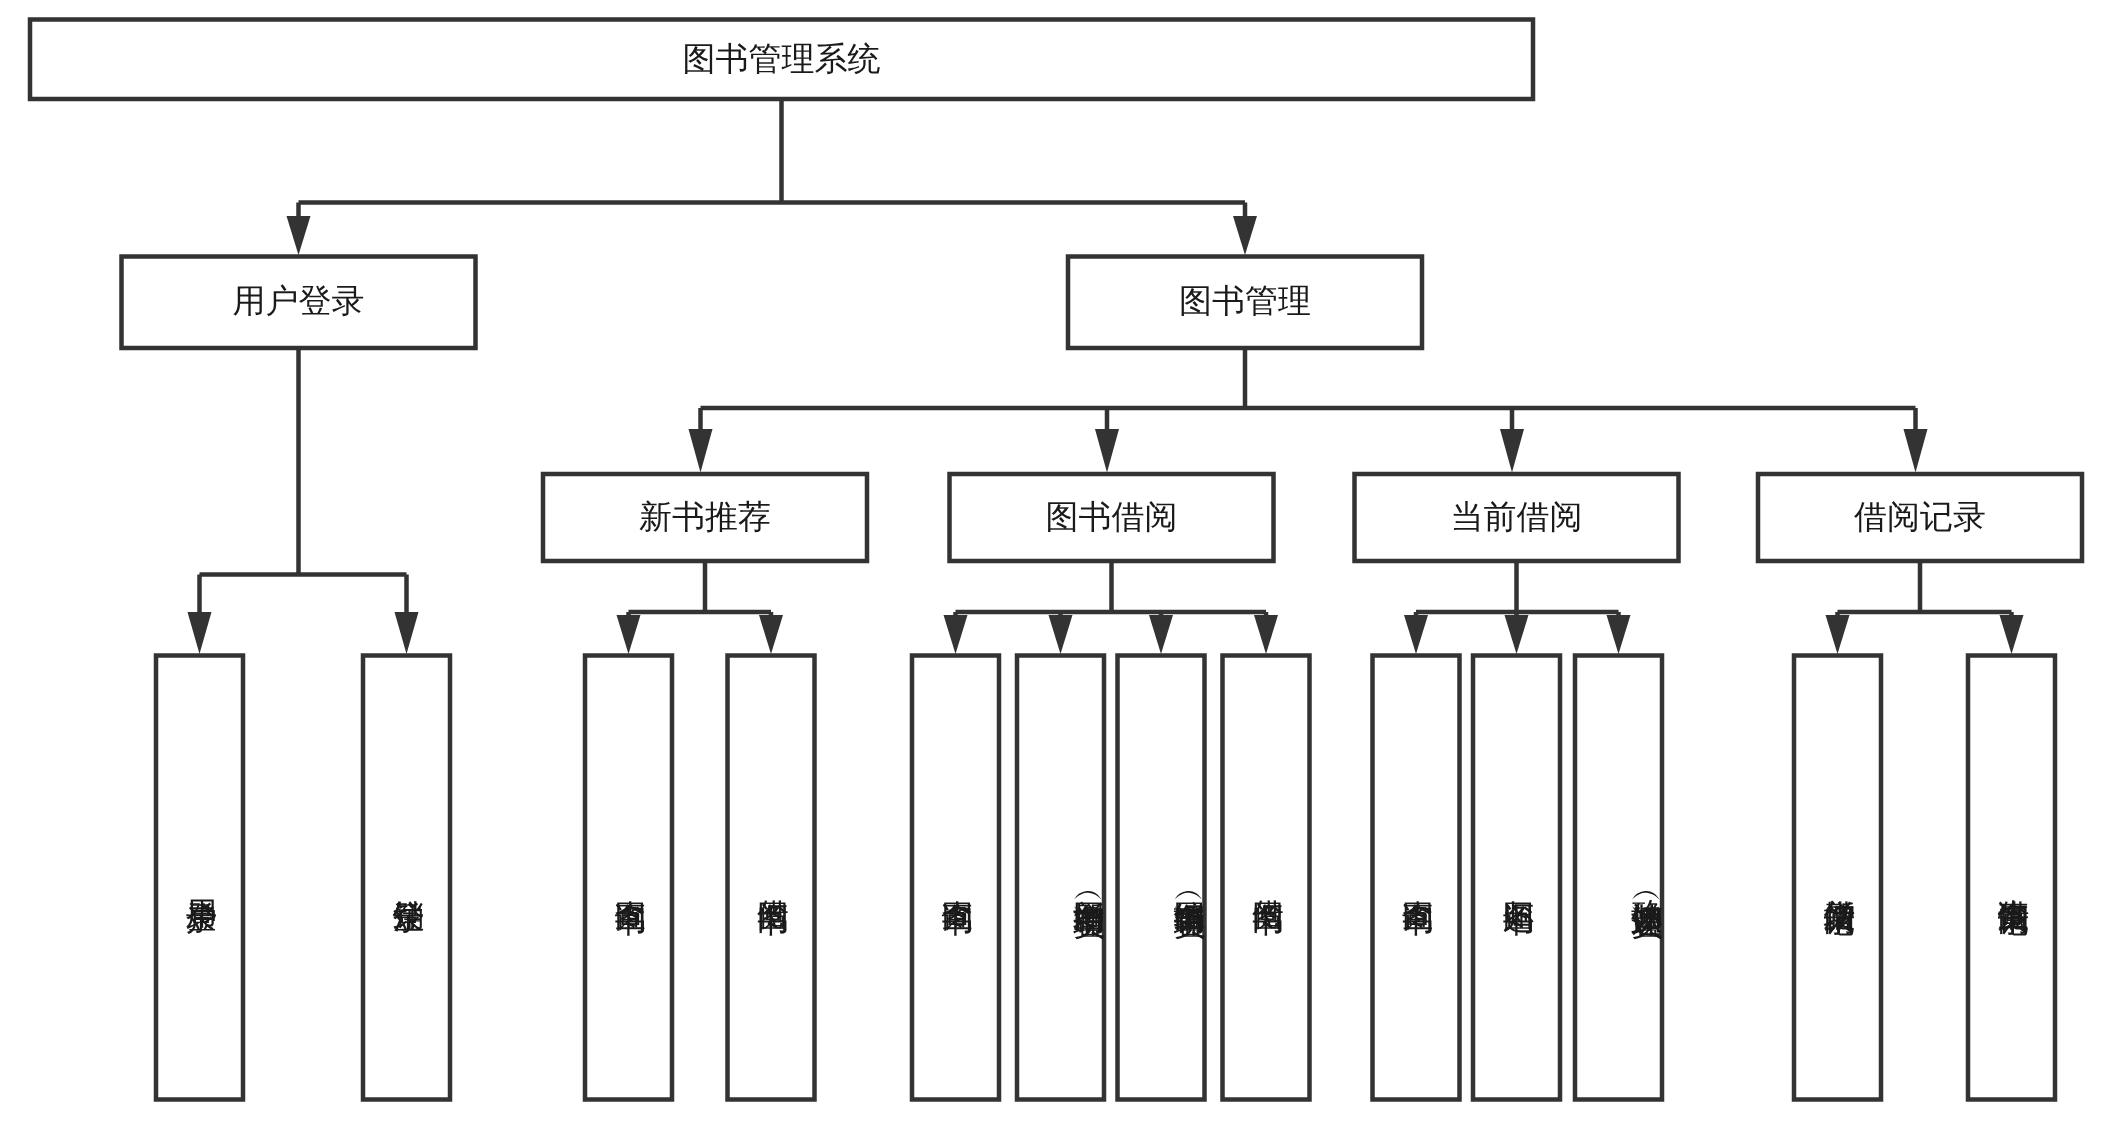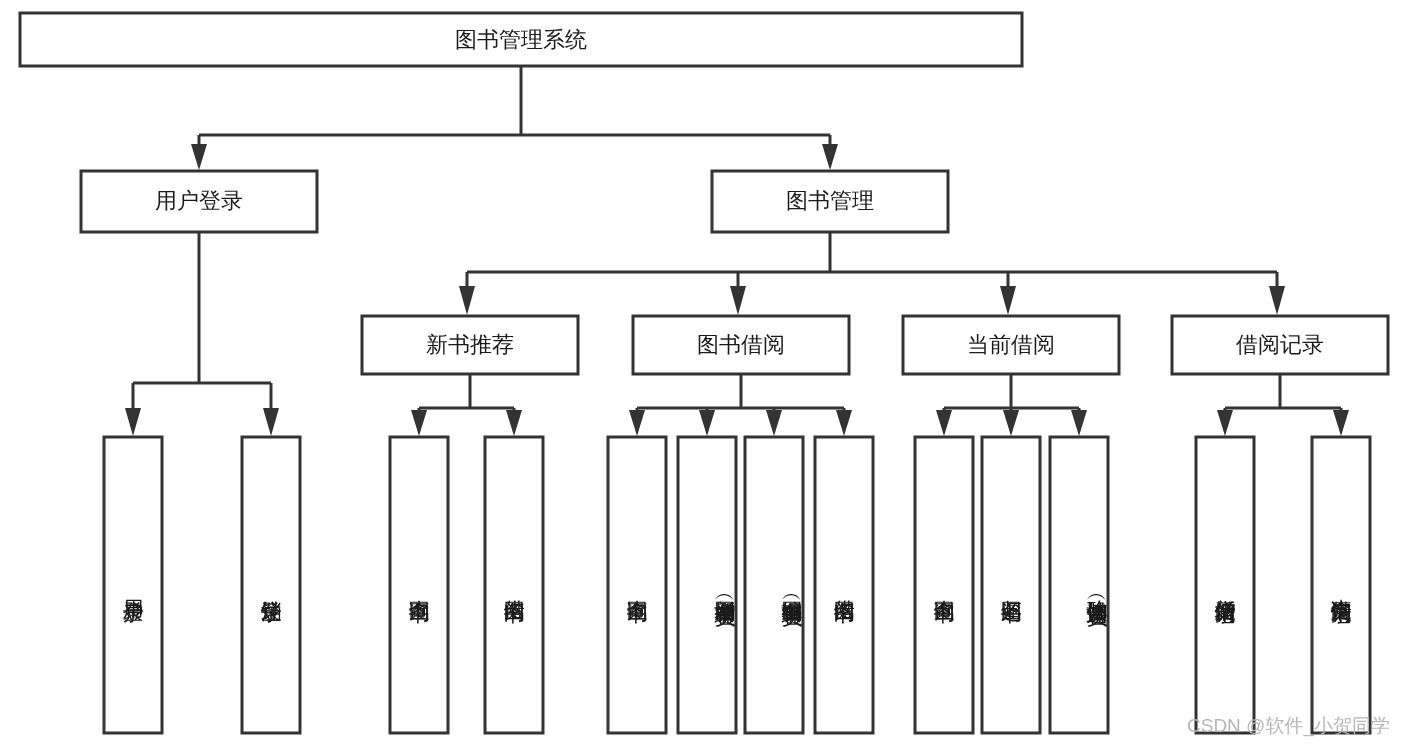--- a/index.html
+++ b/index.html
@@ -201,14 +201,13 @@
   <div class="leaf-label centered" style="left:608px; top:437px; width:58px; height:296px;">查询图书</div>
   <div class="leaf-label" style="left:678px; top:441px; width:58px; height:292px;">新增图书（管理员）</div>
   <div class="leaf-label" style="left:745px; top:441px; width:58px; height:292px;">编辑图书（管理员）</div>
   <div class="leaf-label centered" style="left:815px; top:437px; width:58px; height:296px;">借阅图书</div>
   <div class="leaf-label centered" style="left:915px; top:437px; width:58px; height:296px;">查询图书</div>
   <div class="leaf-label centered" style="left:982px; top:437px; width:58px; height:296px;">归还图书</div>
   <div class="leaf-label" style="left:1050px; top:441px; width:58px; height:292px;">确认归还（管理员）</div>
   <div class="leaf-label centered" style="left:1196px; top:437px; width:58px; height:296px;">新增借阅记录</div>
   <div class="leaf-label centered" style="left:1312px; top:437px; width:58px; height:296px;">查询借阅记录</div>
 
-  <div class="watermark">CSDN @软件_小贺同学</div>
 </div>
 
 </body></html>

